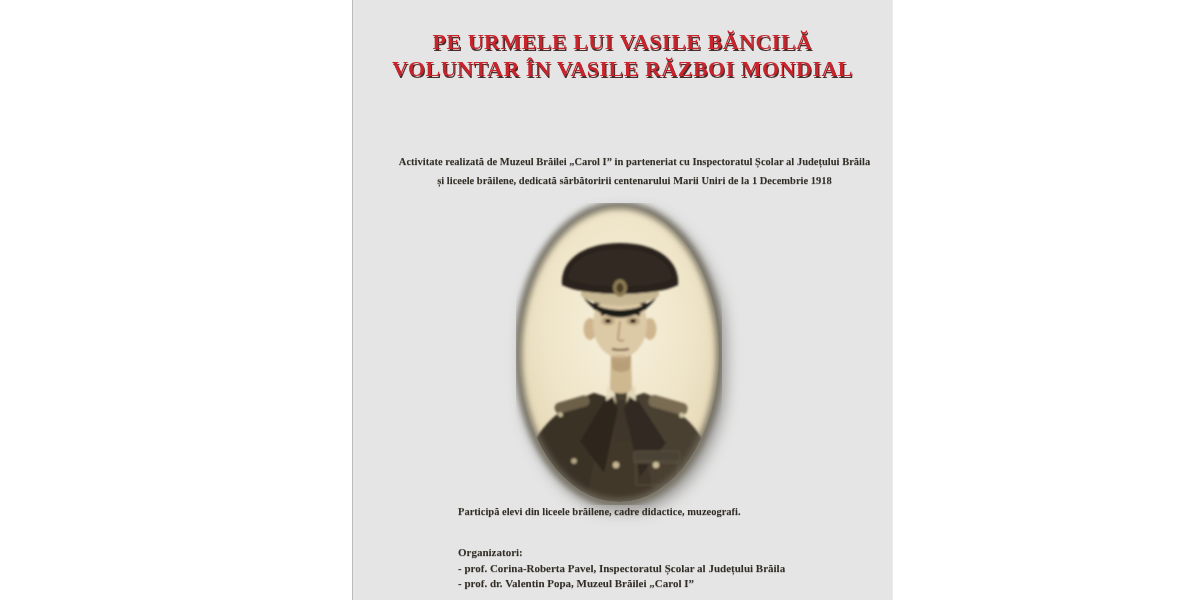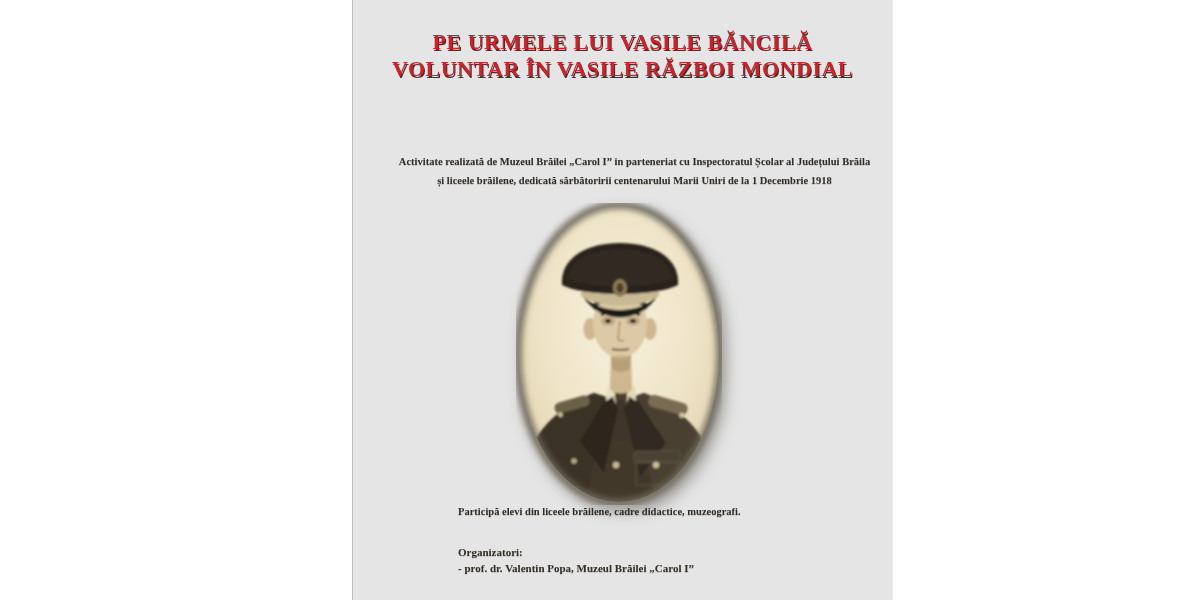--- a/index.html
+++ b/index.html
@@ -198,17 +198,18 @@
         </g>
 
         <ellipse cx="103" cy="151" rx="101" ry="149" fill="none" stroke="#6f6a5c" stroke-width="7" filter="url(#edgeBlur)"></ellipse>
       </svg>
     </div>
 
     <div class="participants">Participă elevi din liceele brăilene, cadre didactice, muzeografi.</div>
 
     <div class="organizers">
       <div>Organizatori:</div>
+      <div>- prof. Corina-Roberta Pavel, Inspectoratul Școlar al Județului Brăila</div>
       <div>- prof. dr. Valentin Popa, Muzeul Brăilei „Carol I”</div>
     </div>
 
   </div>
 </div>
 
 </body></html>

